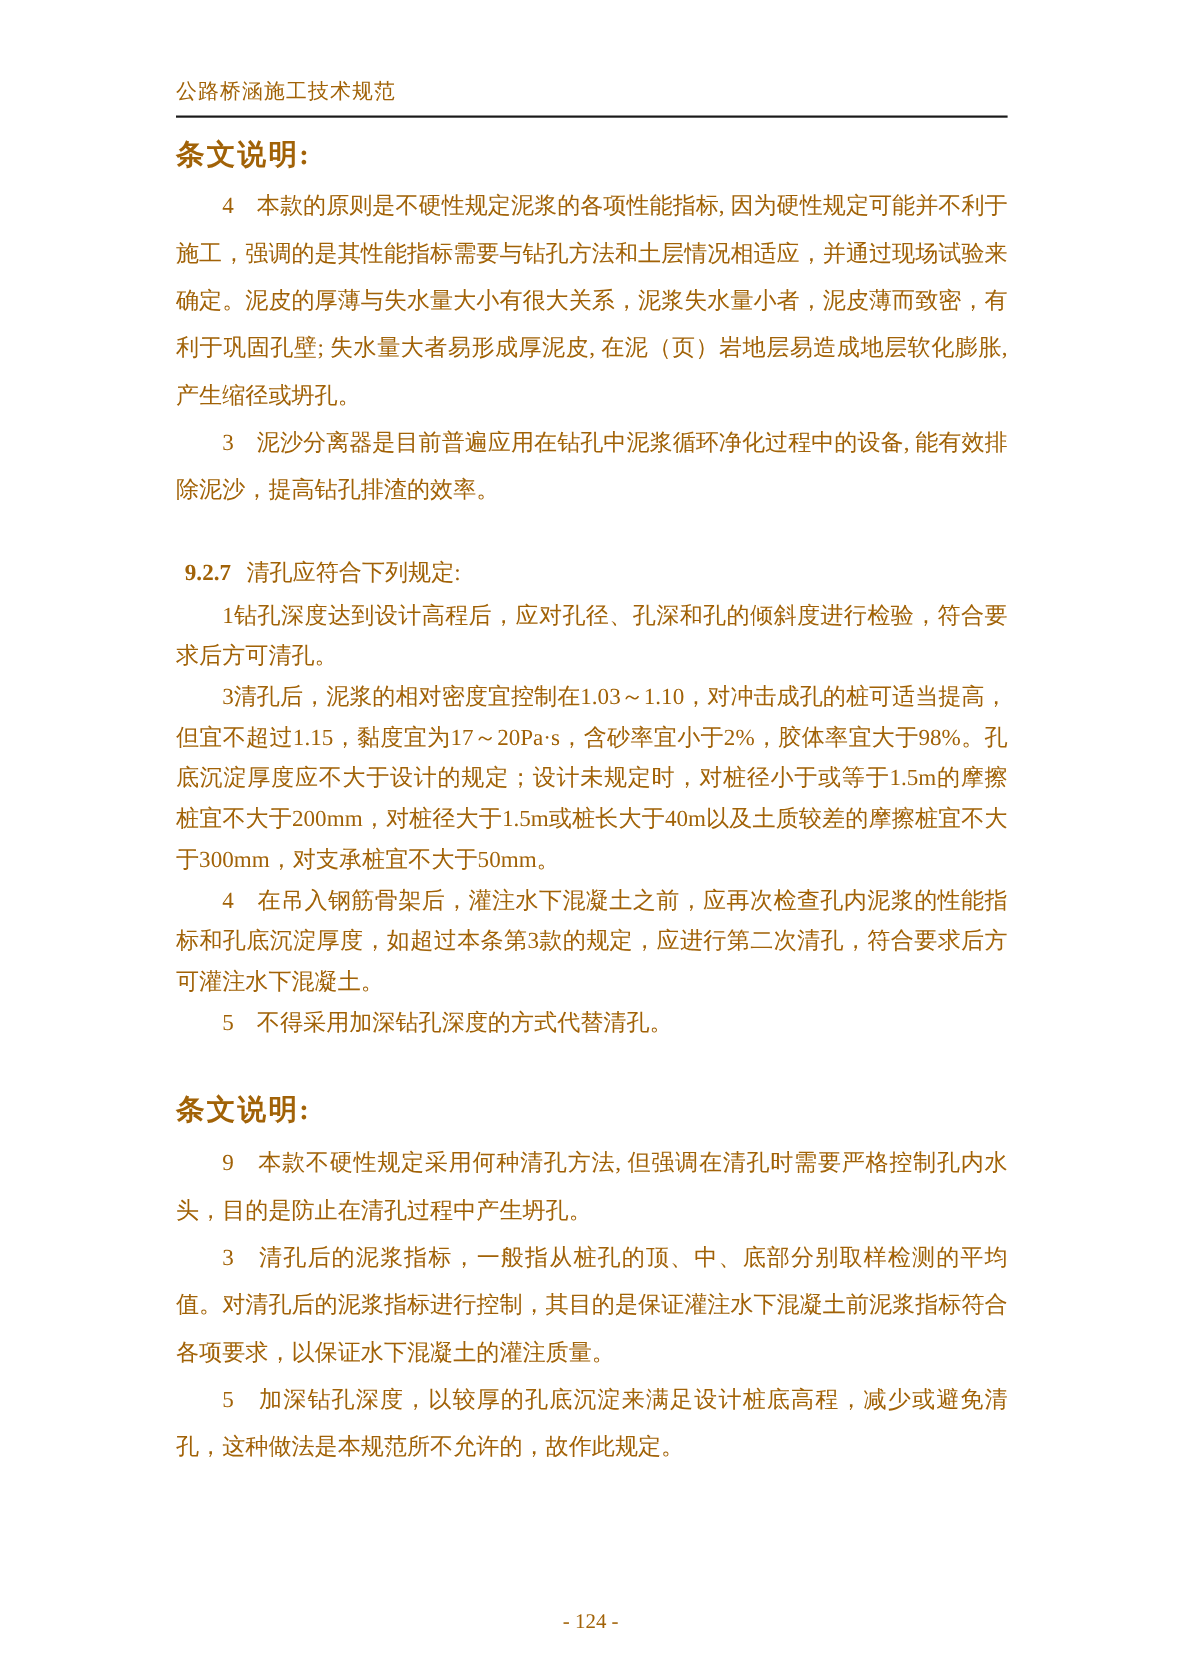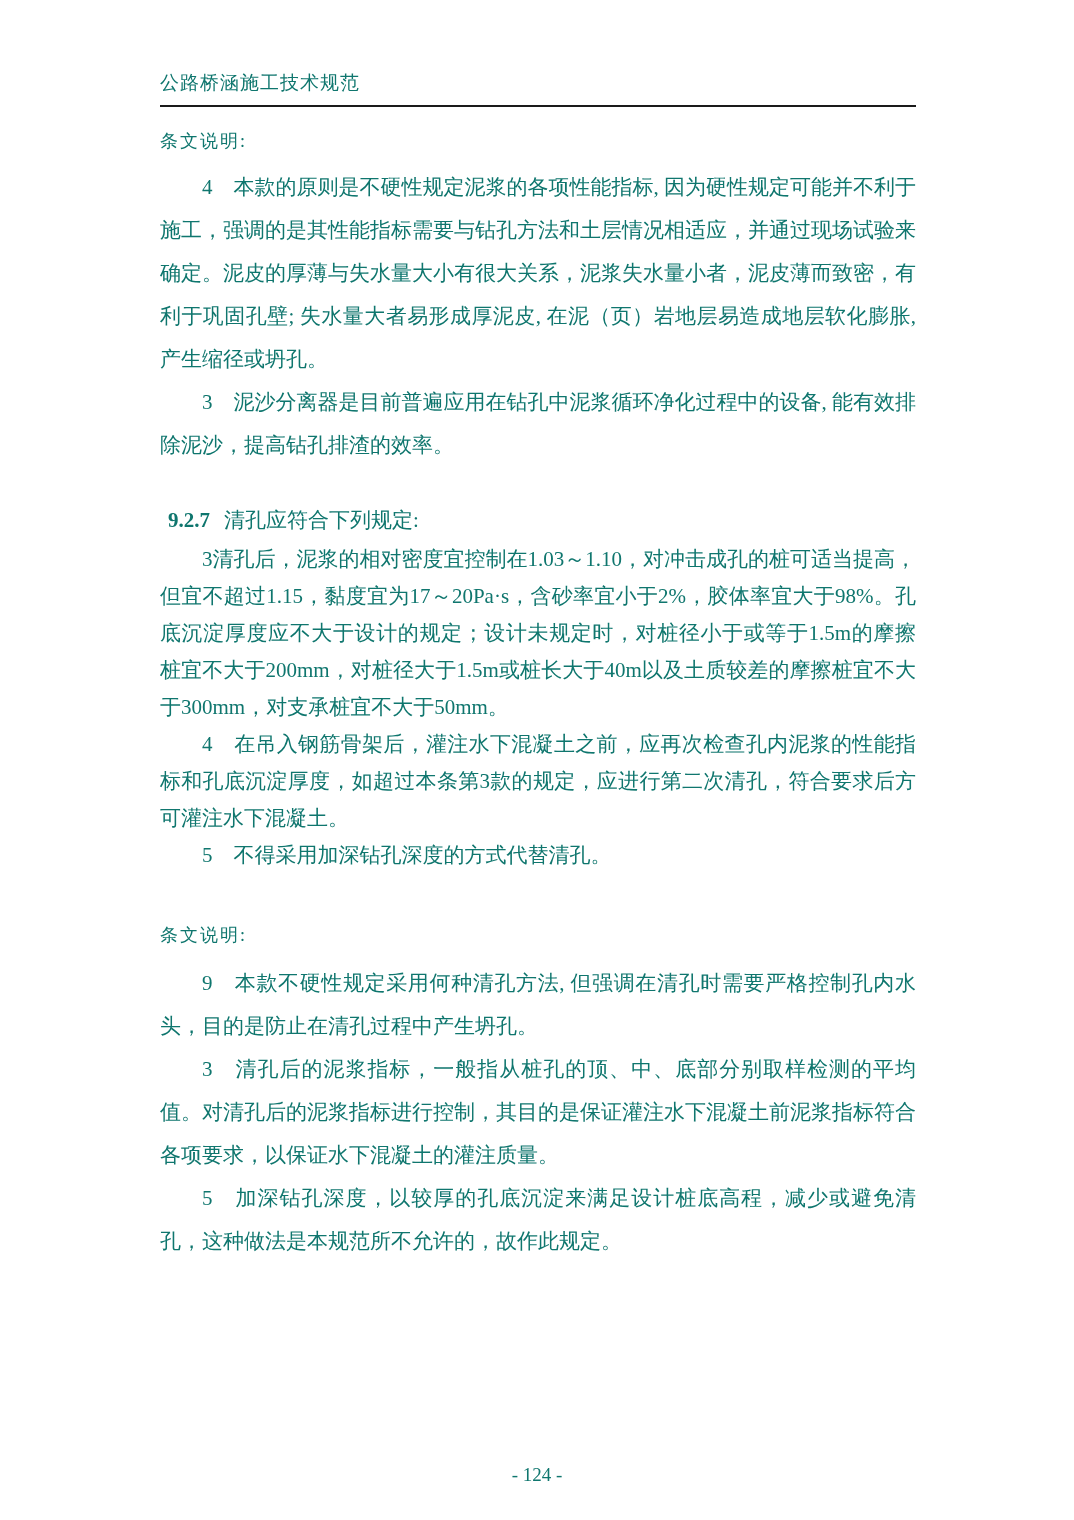--- a/index.html
+++ b/index.html
@@ -5,21 +5,21 @@
   html, body {
     margin: 0;
     padding: 0;
     background: #ffffff;
   }
   .page {
     position: relative;
     width: 1074px;
     height: 1520px;
     background: #ffffff;
-    color: #0f766e;
+    color: #a16207;
     font-family: "Liberation Serif", "DejaVu Serif", serif;
     overflow: hidden;
   }
   .running-header {
     position: absolute;
     left: 160px;
     width: 756px;
     top: 70px;
     font-size: 19px;
     letter-spacing: 1px;
@@ -27,22 +27,22 @@
     border-bottom: 2px solid #1a1a1a;
   }
   .content {
     position: absolute;
     left: 160px;
     width: 756px;
     top: 126px;
   }
   
   .commentary-heading {
-    font-weight: normal;
-    font-size: 18px;
+    font-weight: bold;
+    font-size: 26px;
     line-height: 30px;
     margin: 0 0 10px 0;
     letter-spacing: 2px;
   }
   .commentary p {
     margin: 0;
     font-size: 21px;
     line-height: 43px;
     text-align: justify;
     text-indent: 42px;
@@ -97,20 +97,21 @@
     <div class="commentary top">
       <div class="commentary-heading">条文说明:</div>
       <p>4　本款的原则是不硬性规定泥浆的各项性能指标, 因为硬性规定可能并不利于施工，强调的是其性能指标需要与钻孔方法和土层情况相适应，并通过现场试验来确定。泥皮的厚薄与失水量大小有很大关系，泥浆失水量小者，泥皮薄而致密，有利于巩固孔壁; 失水量大者易形成厚泥皮, 在泥（页）岩地层易造成地层软化膨胀, 产生缩径或坍孔。</p>
       <p>3　泥沙分离器是目前普遍应用在钻孔中泥浆循环净化过程中的设备, 能有效排除泥沙，提高钻孔排渣的效率。</p>
     </div>
 
     <div class="clause">
       <div class="clause-heading">
         <span class="clause-number">9.2.7</span><span>清孔应符合下列规定:</span>
       </div>
+      <p>1钻孔深度达到设计高程后，应对孔径、孔深和孔的倾斜度进行检验，符合要求后方可清孔。</p>
       <p>3清孔后，泥浆的相对密度宜控制在1.03～1.10，对冲击成孔的桩可适当提高，但宜不超过1.15，黏度宜为17～20Pa·s，含砂率宜小于2%，胶体率宜大于98%。孔底沉淀厚度应不大于设计的规定；设计未规定时，对桩径小于或等于1.5m的摩擦桩宜不大于200mm，对桩径大于1.5m或桩长大于40m以及土质较差的摩擦桩宜不大于300mm，对支承桩宜不大于50mm。</p>
       <p>4　在吊入钢筋骨架后，灌注水下混凝土之前，应再次检查孔内泥浆的性能指标和孔底沉淀厚度，如超过本条第3款的规定，应进行第二次清孔，符合要求后方可灌注水下混凝土。</p>
       <p>5　不得采用加深钻孔深度的方式代替清孔。</p>
     </div>
 
     <div class="commentary bottom">
       <div class="commentary-heading">条文说明:</div>
       <p>9　本款不硬性规定采用何种清孔方法, 但强调在清孔时需要严格控制孔内水头，目的是防止在清孔过程中产生坍孔。</p>
       <p>3　清孔后的泥浆指标，一般指从桩孔的顶、中、底部分别取样检测的平均值。对清孔后的泥浆指标进行控制，其目的是保证灌注水下混凝土前泥浆指标符合各项要求，以保证水下混凝土的灌注质量。</p>
       <p>5　加深钻孔深度，以较厚的孔底沉淀来满足设计桩底高程，减少或避免清孔，这种做法是本规范所不允许的，故作此规定。</p>

